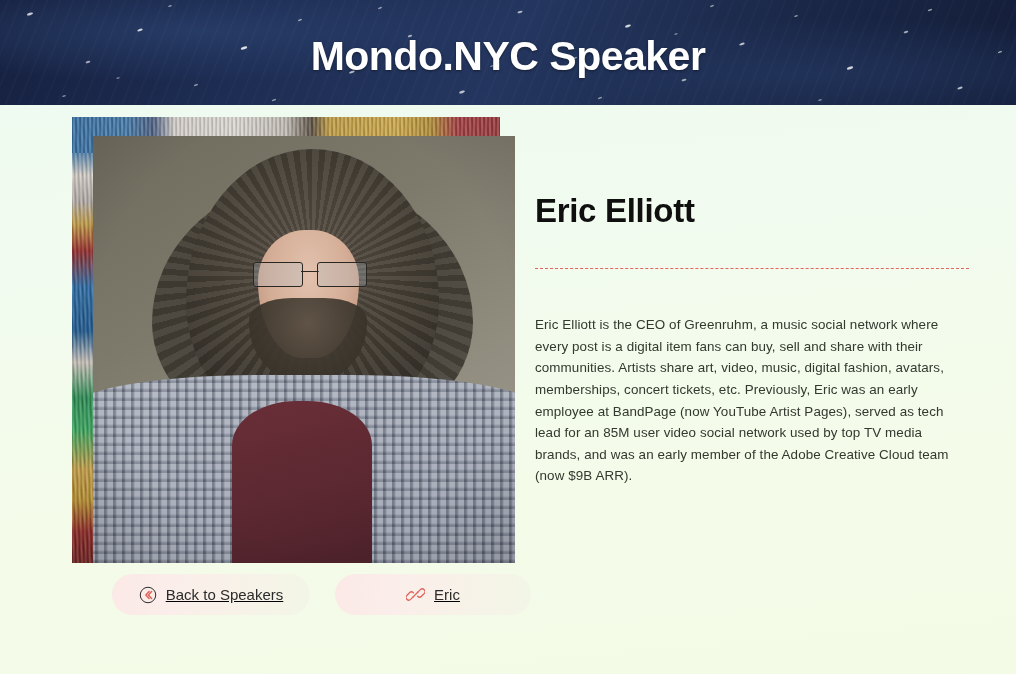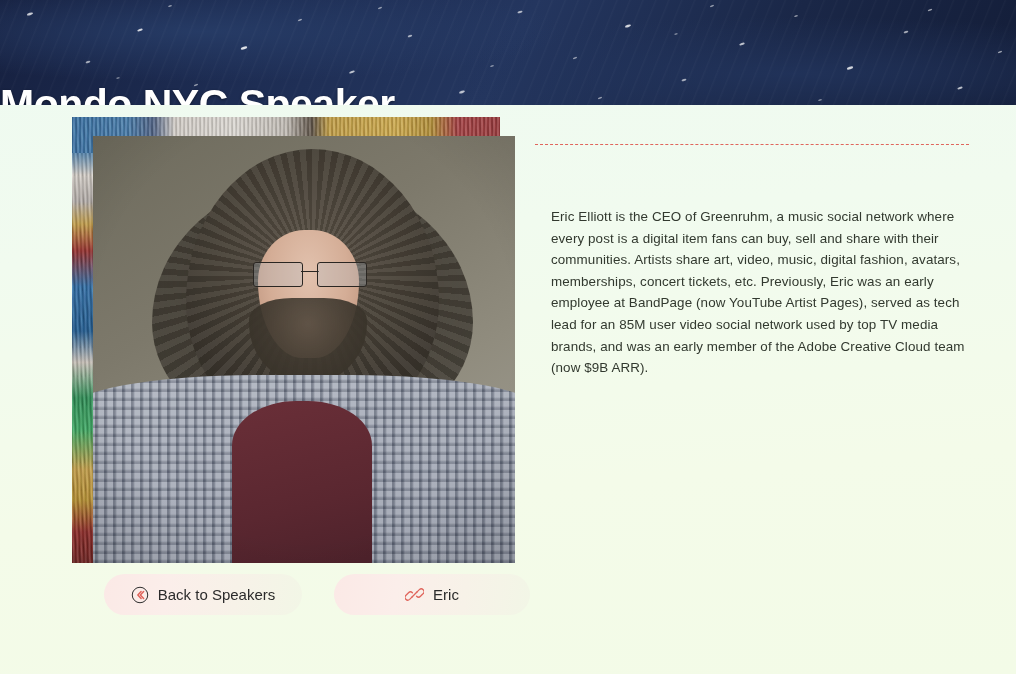--- a/index.html
+++ b/index.html
@@ -40,27 +40,26 @@
         rgba(255,255,255,0.00) 0px,
         rgba(255,255,255,0.00) 9px,
         rgba(255,255,255,0.07) 10px,
         rgba(255,255,255,0.00) 12px);
   }
   .banner-title {
     position: absolute;
     left: 0;
     right: 0;
     top: 33px;
-    text-align: left;
+    text-align: center;
     color: #ffffff;
     font-size: 41px;
     font-weight: bold;
     letter-spacing: -0.5px;
     text-shadow: 0 1px 3px rgba(0,0,0,0.45);
-    margin-top: 48px;
   }
 
   
   .content {
     position: relative;
     width: 1016px;
     height: 569px;
   }
 
   
@@ -275,36 +274,37 @@
     font-weight: normal;
     letter-spacing: 0.2px;
   }
   .divider {
     margin-top: 39px;
     width: 434px;
     height: 0;
     border-top: 1.5px dashed #e0655c;
   }
   .speaker-bio {
-    margin: 16px;
+    margin: 0;
     padding-top: 45px;
     width: 434px;
     color: #32392f;
     font-size: 13.4px;
     line-height: 21.6px;
     letter-spacing: 0.1px;
   }
 
   
   .button-row {
     position: absolute;
-    left: 104px;
+    left: 112px;
     top: 469px;
     display: flex;
-    gap: 32px;
+    gap: 25px;
+    text-decoration: underline;
   }
   .pill {
     display: flex;
     align-items: center;
     justify-content: center;
     gap: 9px;
     height: 41px;
     border: none;
     border-radius: 22px;
     cursor: pointer;
@@ -393,20 +393,21 @@
       <div class="lens l"></div>
       <div class="bridge"></div>
       <div class="lens r"></div>
     </div>
     <div class="torso"></div>
     <div class="shirt"></div>
     <div class="vignette"></div>
   </div>
 
   <div class="info">
+    <h1 class="speaker-name">Eric Elliott</h1>
     <div class="divider"></div>
     <p class="speaker-bio">Eric Elliott is the CEO of Greenruhm, a music social network where every post is a digital item fans can buy, sell and share with their communities. Artists share art, video, music, digital fashion, avatars, memberships, concert tickets, etc. Previously, Eric was an early employee at BandPage (now YouTube Artist Pages), served as tech lead for an 85M user video social network used by top TV media brands, and was an early member of the Adobe Creative Cloud team (now $9B ARR).</p>
   </div>
 
   <div class="button-row">
 
     <button class="pill back">
       <span class="icon-back">
         <svg viewBox="0 0 20 20" width="18" height="18" aria-hidden="true">
           <circle cx="10" cy="10" r="8.6" fill="none" stroke="#2b2b2b" stroke-width="1.1"></circle>

